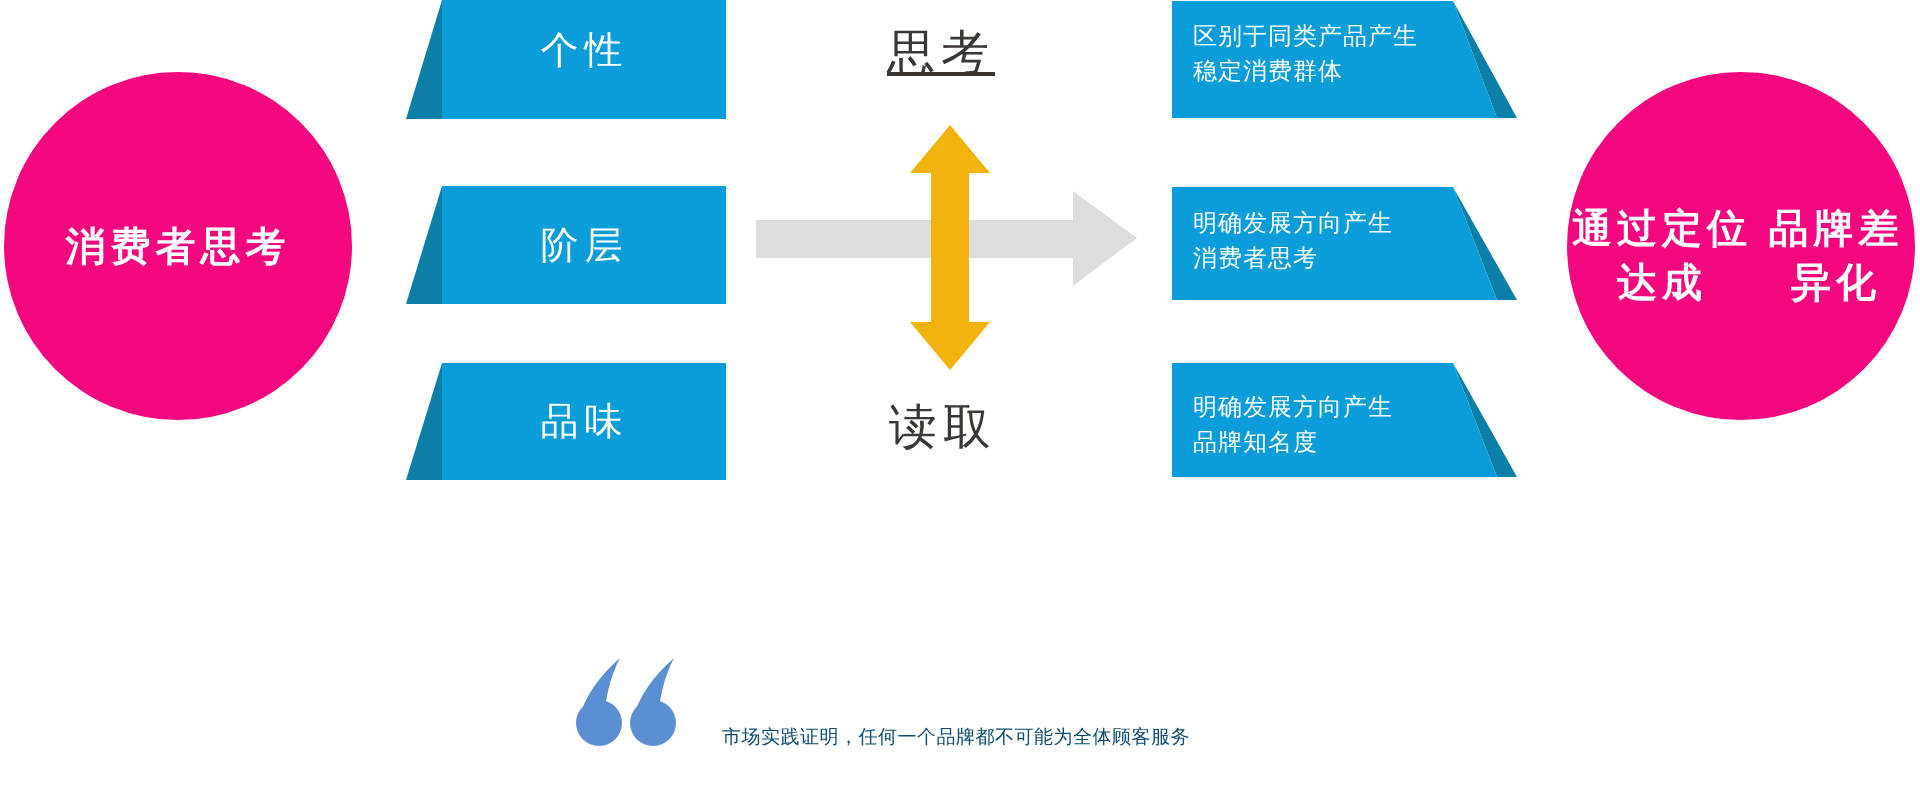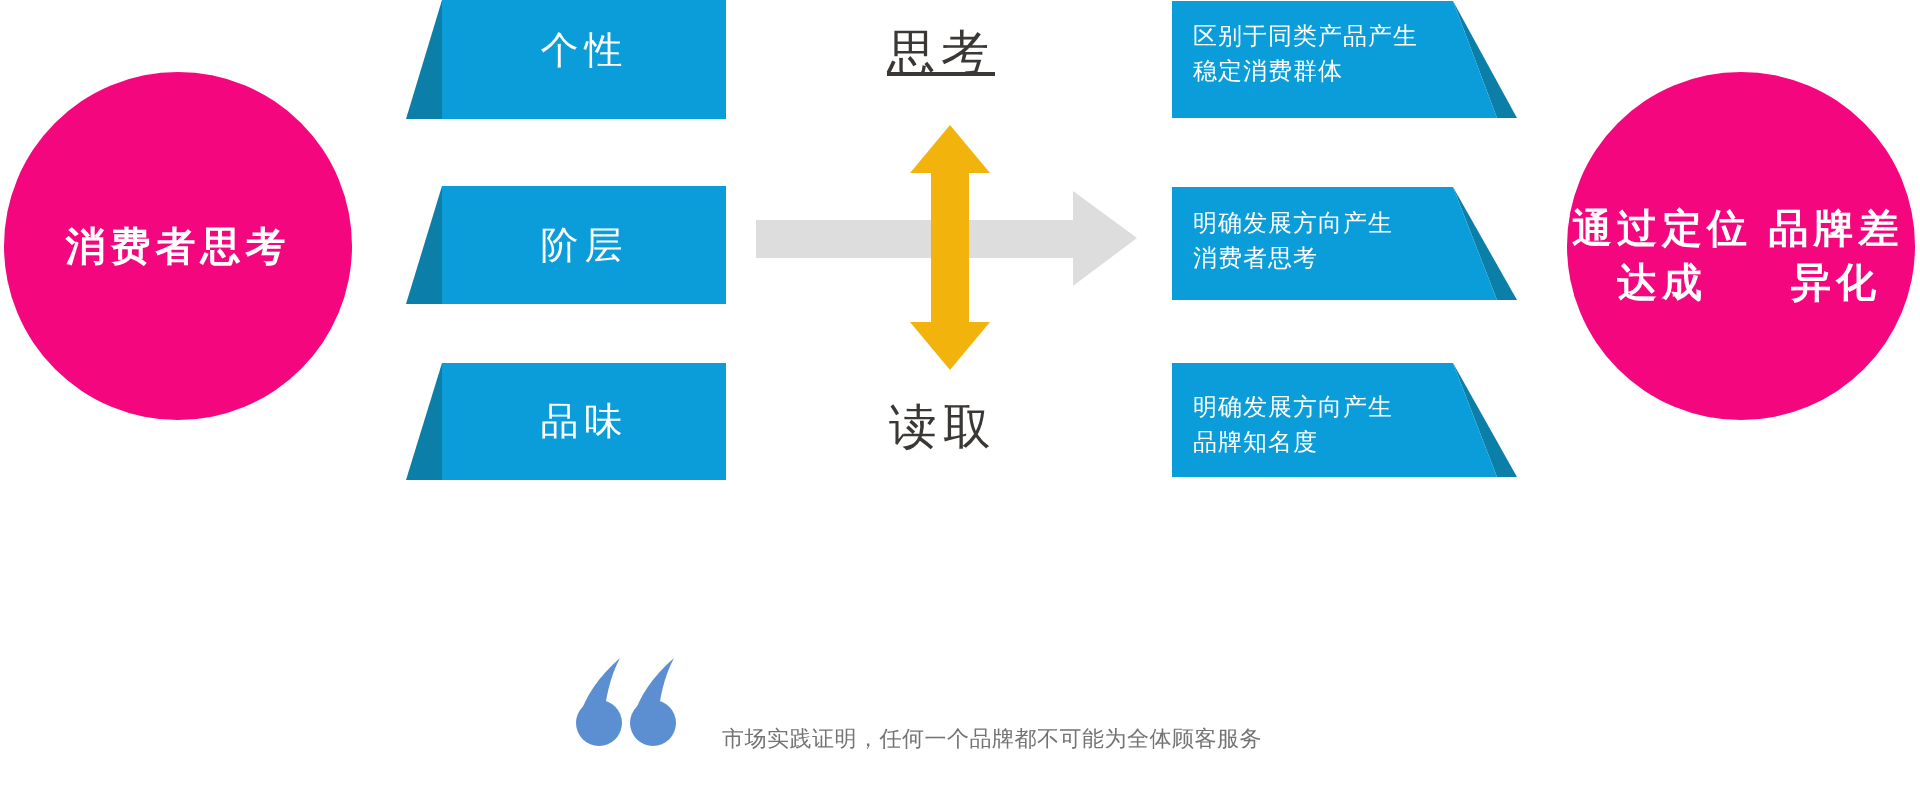--- a/index.html
+++ b/index.html
@@ -33,21 +33,21 @@
   .axis-bottom{left:848px;top:400px;}
   .box-text{
     position:absolute;left:1193px;width:270px;
     color:#fff;font-size:24px;line-height:35px;letter-spacing:1px;
   }
   .bt-0{top:18px;}
   .bt-1{top:205px;}
   .bt-2{top:389px;}
   .quote-text{
     position:absolute;left:722px;top:724px;
-    color:#737373;font-size:22px;letter-spacing:0.5px;white-space:nowrap;
+    color:#0c4a6e;font-size:19px;letter-spacing:0.5px;white-space:nowrap;
   }
 </style>
 </head>
 <body>
 
 <div class="canvas">
 
   <svg class="layer" viewBox="0 0 1920 788">
 
     <g>

